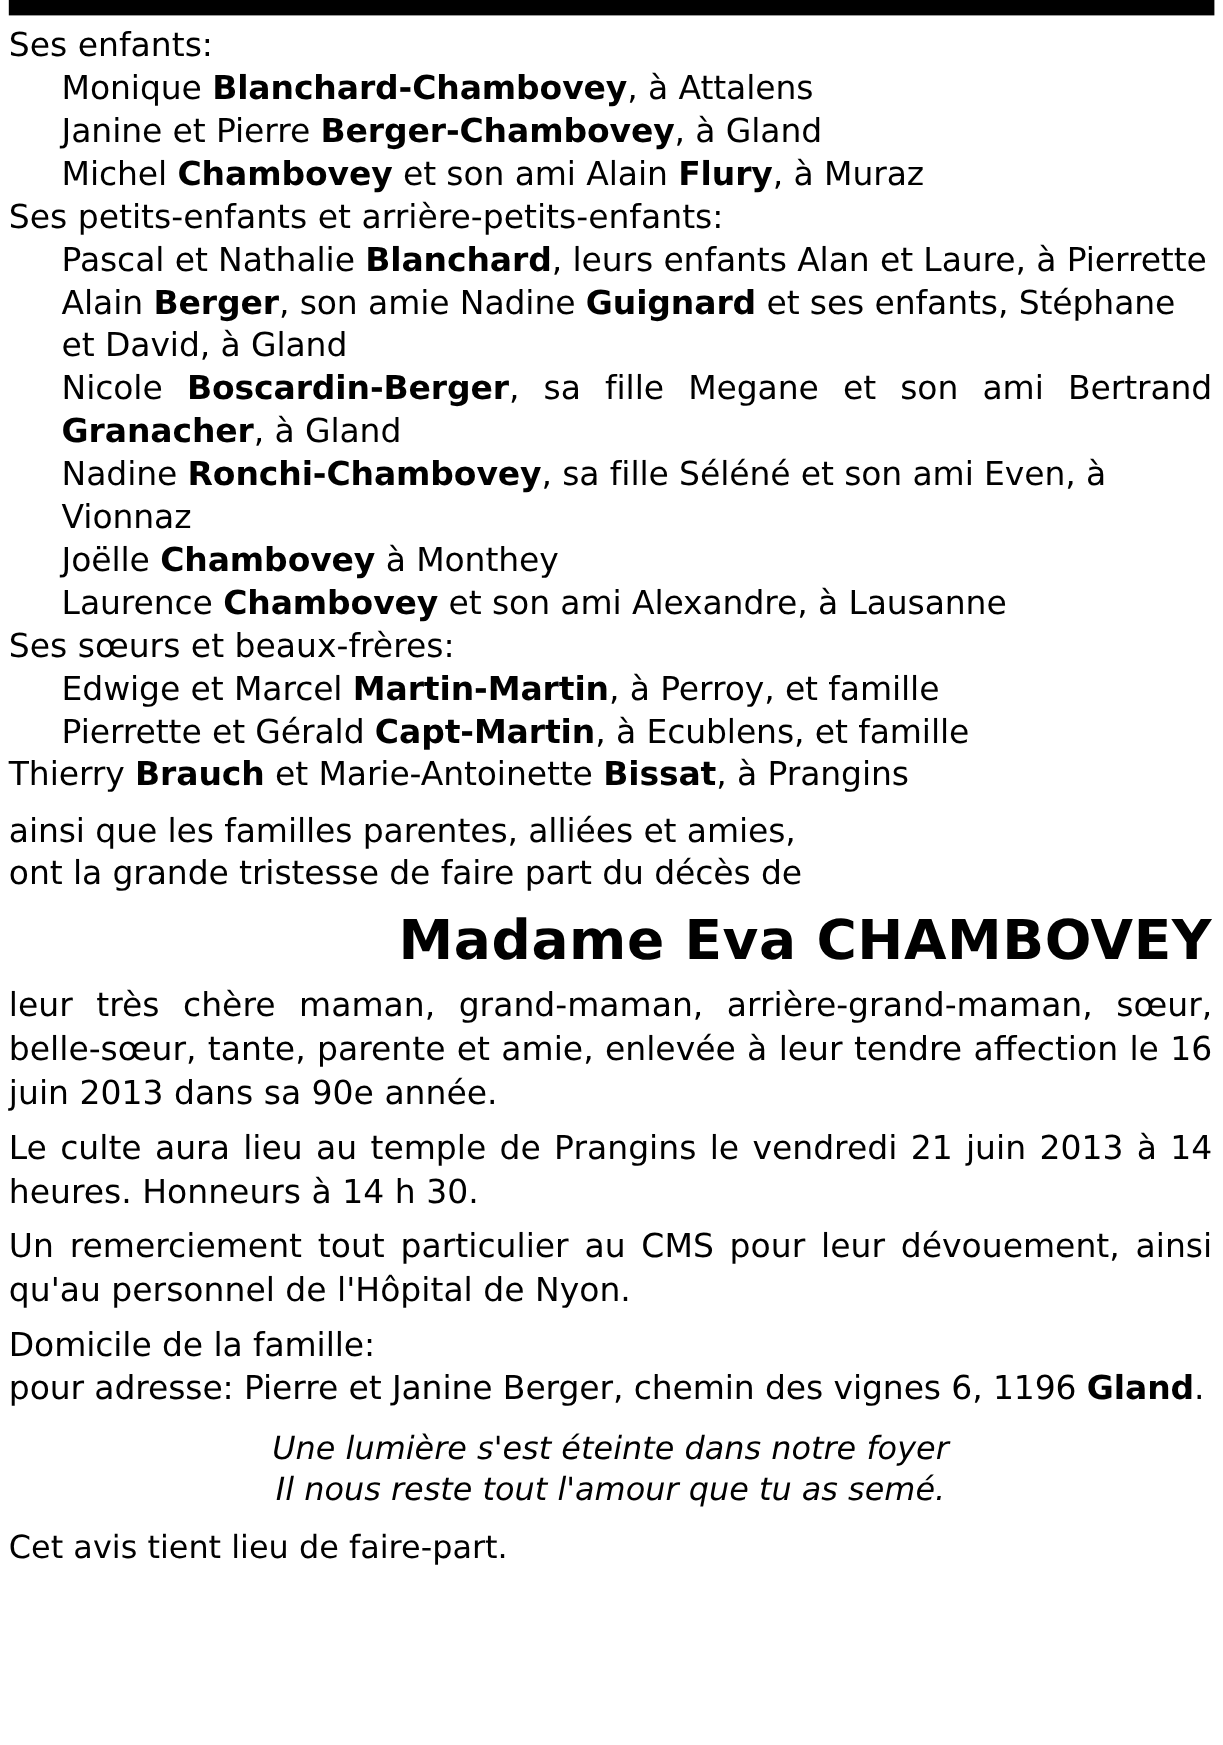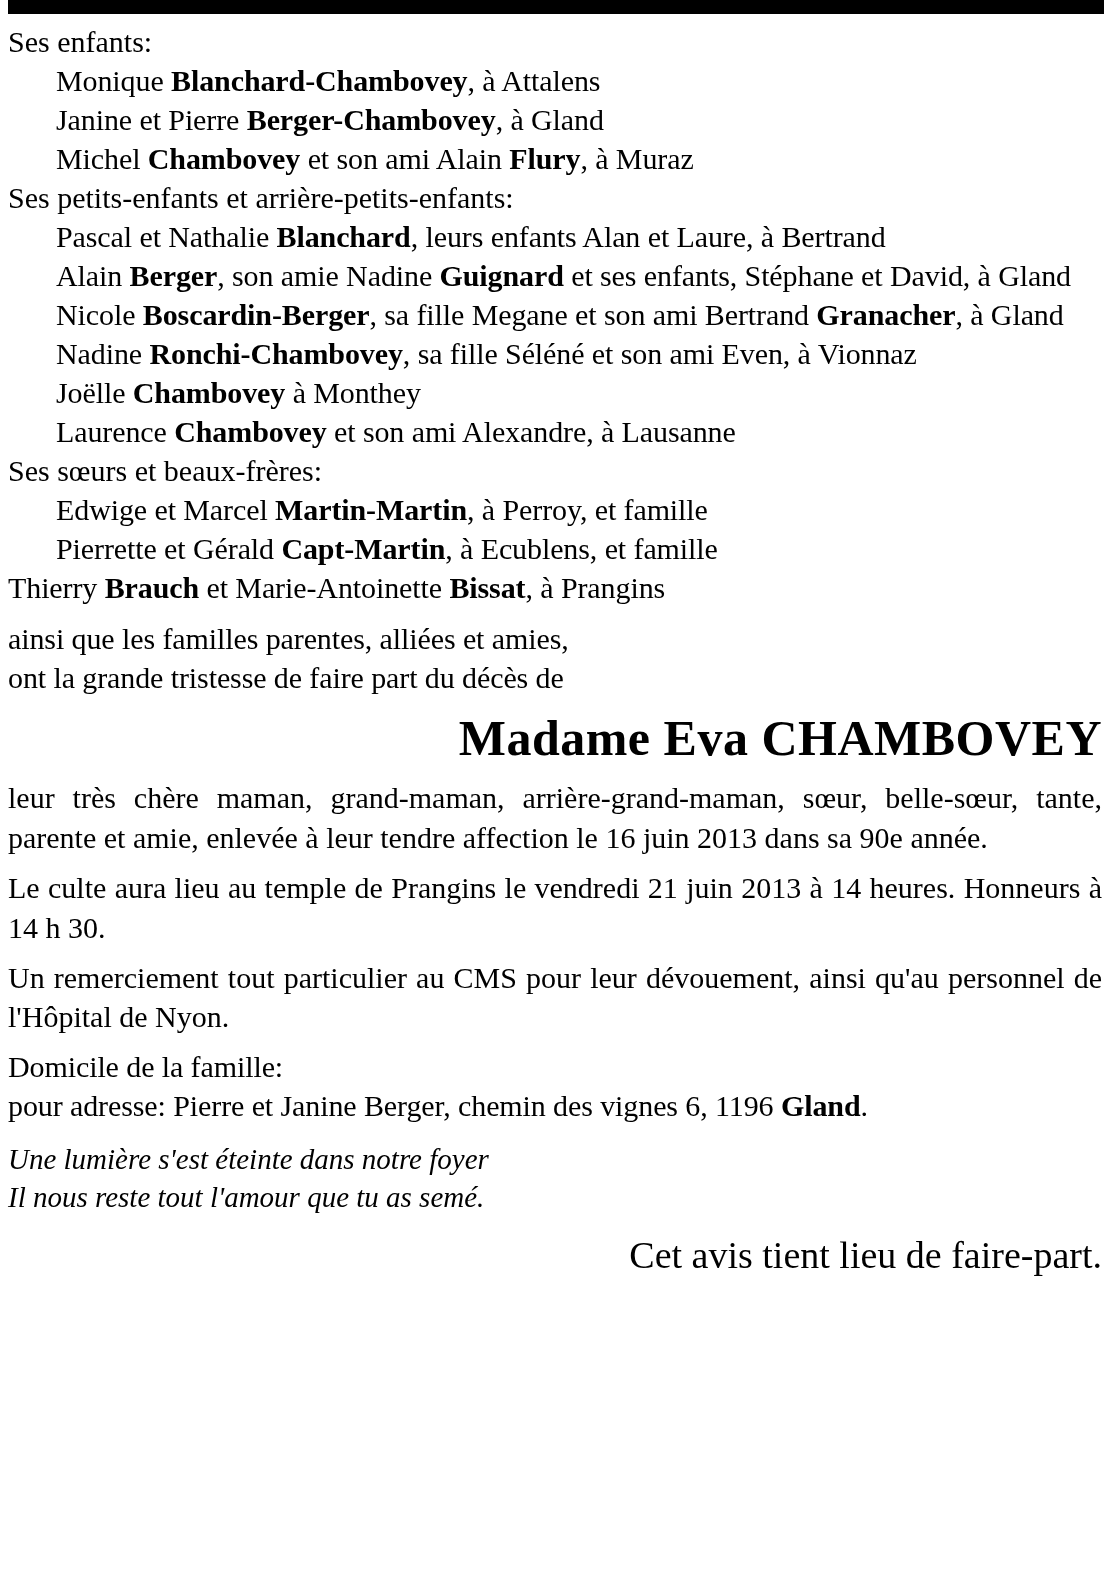--- a/index.html
+++ b/index.html
@@ -10,21 +10,20 @@
   body {
     width: 1112px;
     min-height: 1586px;
     font-family: "DejaVu Sans", sans-serif;
     color: #000000;
   }
   .notice {
     width: 1112px;
     box-sizing: border-box;
     padding: 0 10px 0 8px;
-    font-family: Liberation Serif, serif;
   }
   .top-rule {
     height: 14px;
     background: #000000;
     width: 1096px;
     margin: 0 auto 8px auto;
   }
   .line {
     font-size: 30px;
     line-height: 1.30;
@@ -61,29 +60,29 @@
     font-size: 30px;
     line-height: 1.33;
     margin: 0 0 10px 0;
     text-align: justify;
     text-align-last: left;
   }
   .block-gap {
     margin-top: 12px;
   }
   .quote {
-    text-align: left;
+    text-align: center;
     font-style: italic;
     font-size: 29px;
     line-height: 1.30;
     margin-top: 16px;
   }
   .closing {
-    text-align: right;
-    font-size: 38px;
+    text-align: left;
+    font-size: 29px;
     margin-top: 14px;
     line-height: 1.3;
   }
 </style>
 </head>
 <body>
 
 <div class="notice">
 
   <div class="top-rule"></div>
@@ -91,21 +90,21 @@
   <div class="section-head">Ses enfants:</div>
 
   <div class="line indent"><span>Monique </span><b>Blanchard-Chambovey</b><span>, à Attalens</span></div>
 
   <div class="line indent"><span>Janine et Pierre </span><b>Berger-Chambovey</b><span>, à Gland</span></div>
 
   <div class="line indent"><span>Michel </span><b>Chambovey</b><span> et son ami Alain </span><b>Flury</b><span>, à Muraz</span></div>
 
   <div class="section-head">Ses petits-enfants et arrière-petits-enfants:</div>
 
-  <div class="line indent"><span>Pascal et Nathalie </span><b>Blanchard</b><span>, leurs enfants Alan et Laure, à Bertrand</span></div>
+  <div class="line indent"><span>Pascal et Nathalie </span><b>Blanchard</b><span>, leurs enfants Alan et Laure, à Pierrette</span></div>
 
 
   <div class="line hang"><span>Alain </span><b>Berger</b><span>, son amie Nadine </span><b>Guignard</b><span> et ses enfants, Stéphane et David, à Gland</span></div>
 
   <div class="line hang just"><span>Nicole </span><b>Boscardin-Berger</b><span>, sa fille Megane et son ami Bertrand </span><b>Granacher</b><span>, à Gland</span></div>
 
   <div class="line hang"><span>Nadine </span><b>Ronchi-Chambovey</b><span>, sa fille Séléné et son ami Even, à Vionnaz</span></div>
 
   <div class="line indent"><span>Joëlle </span><b>Chambovey</b><span> à Monthey</span></div>
 

